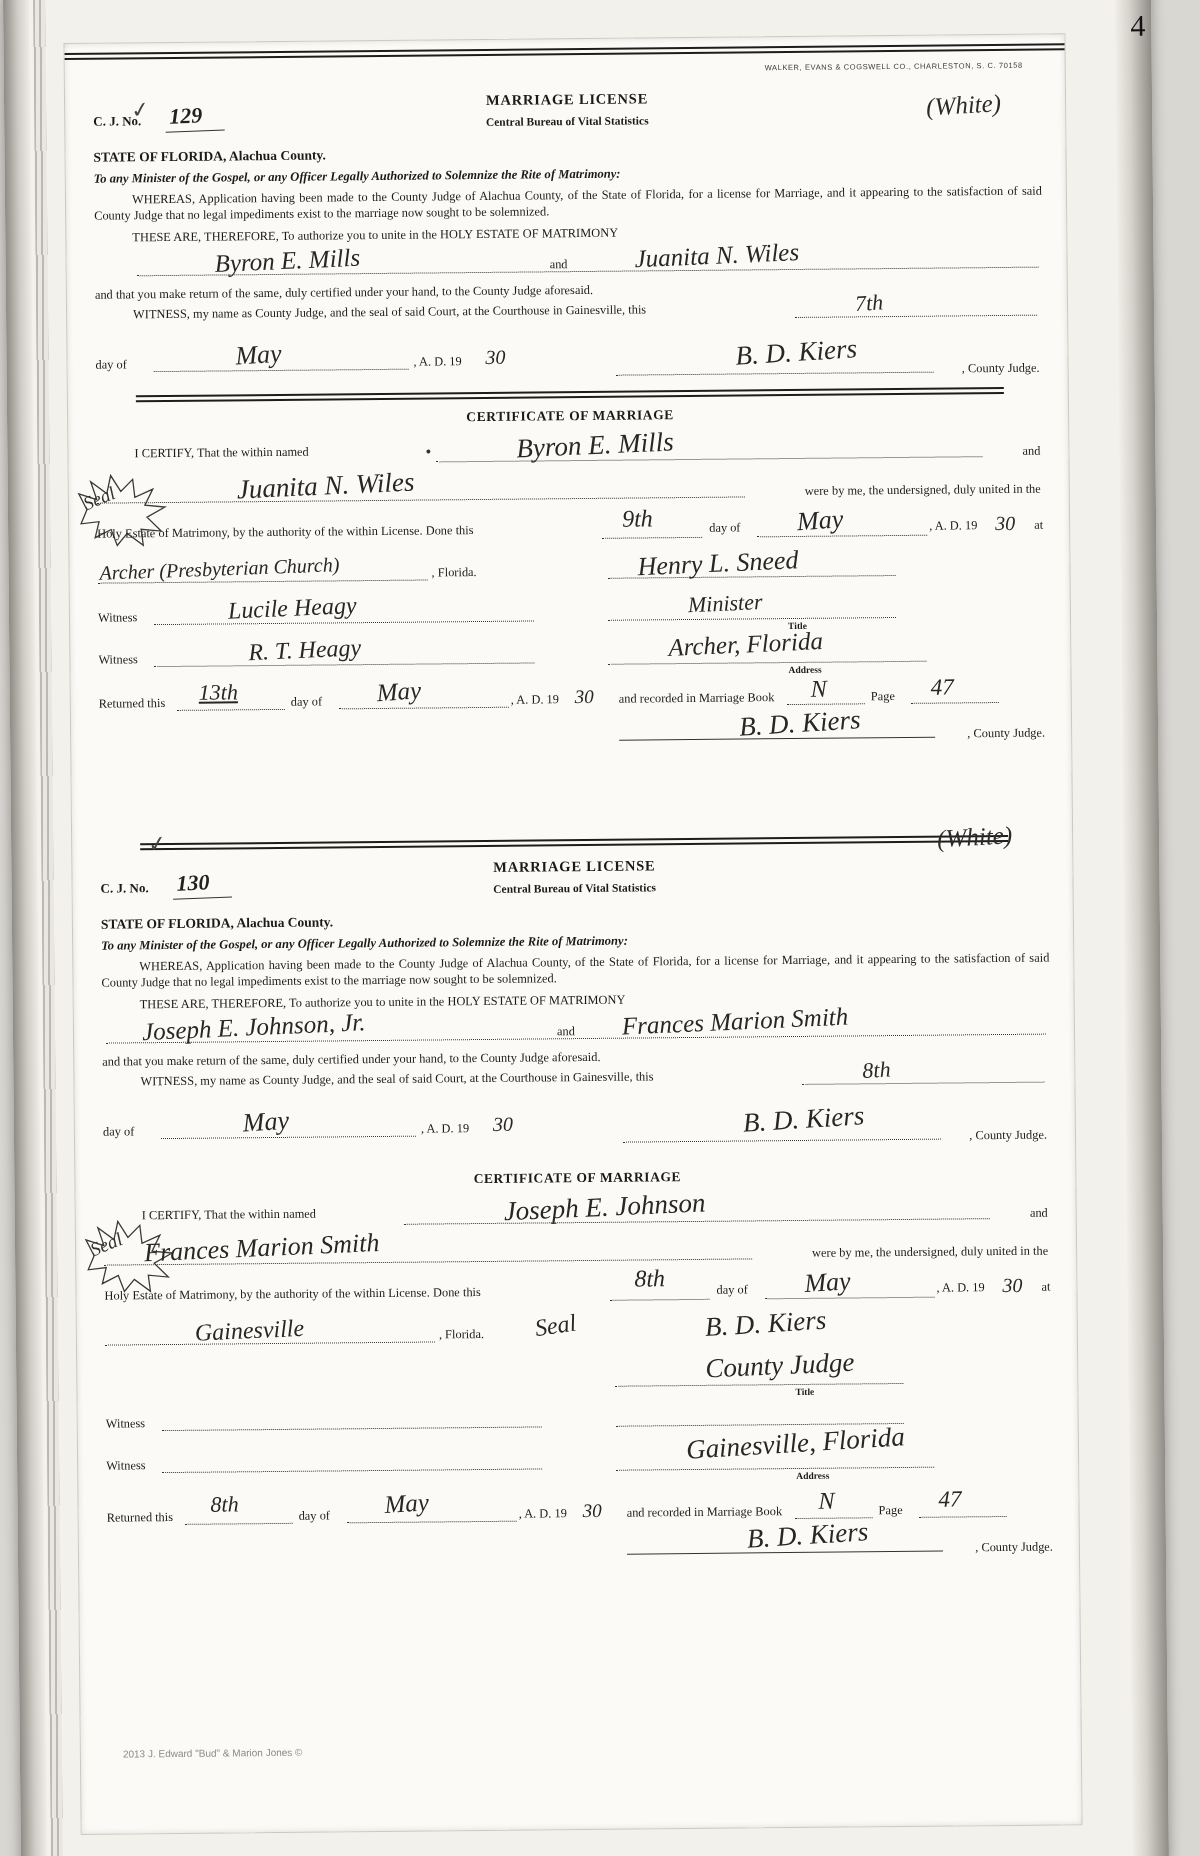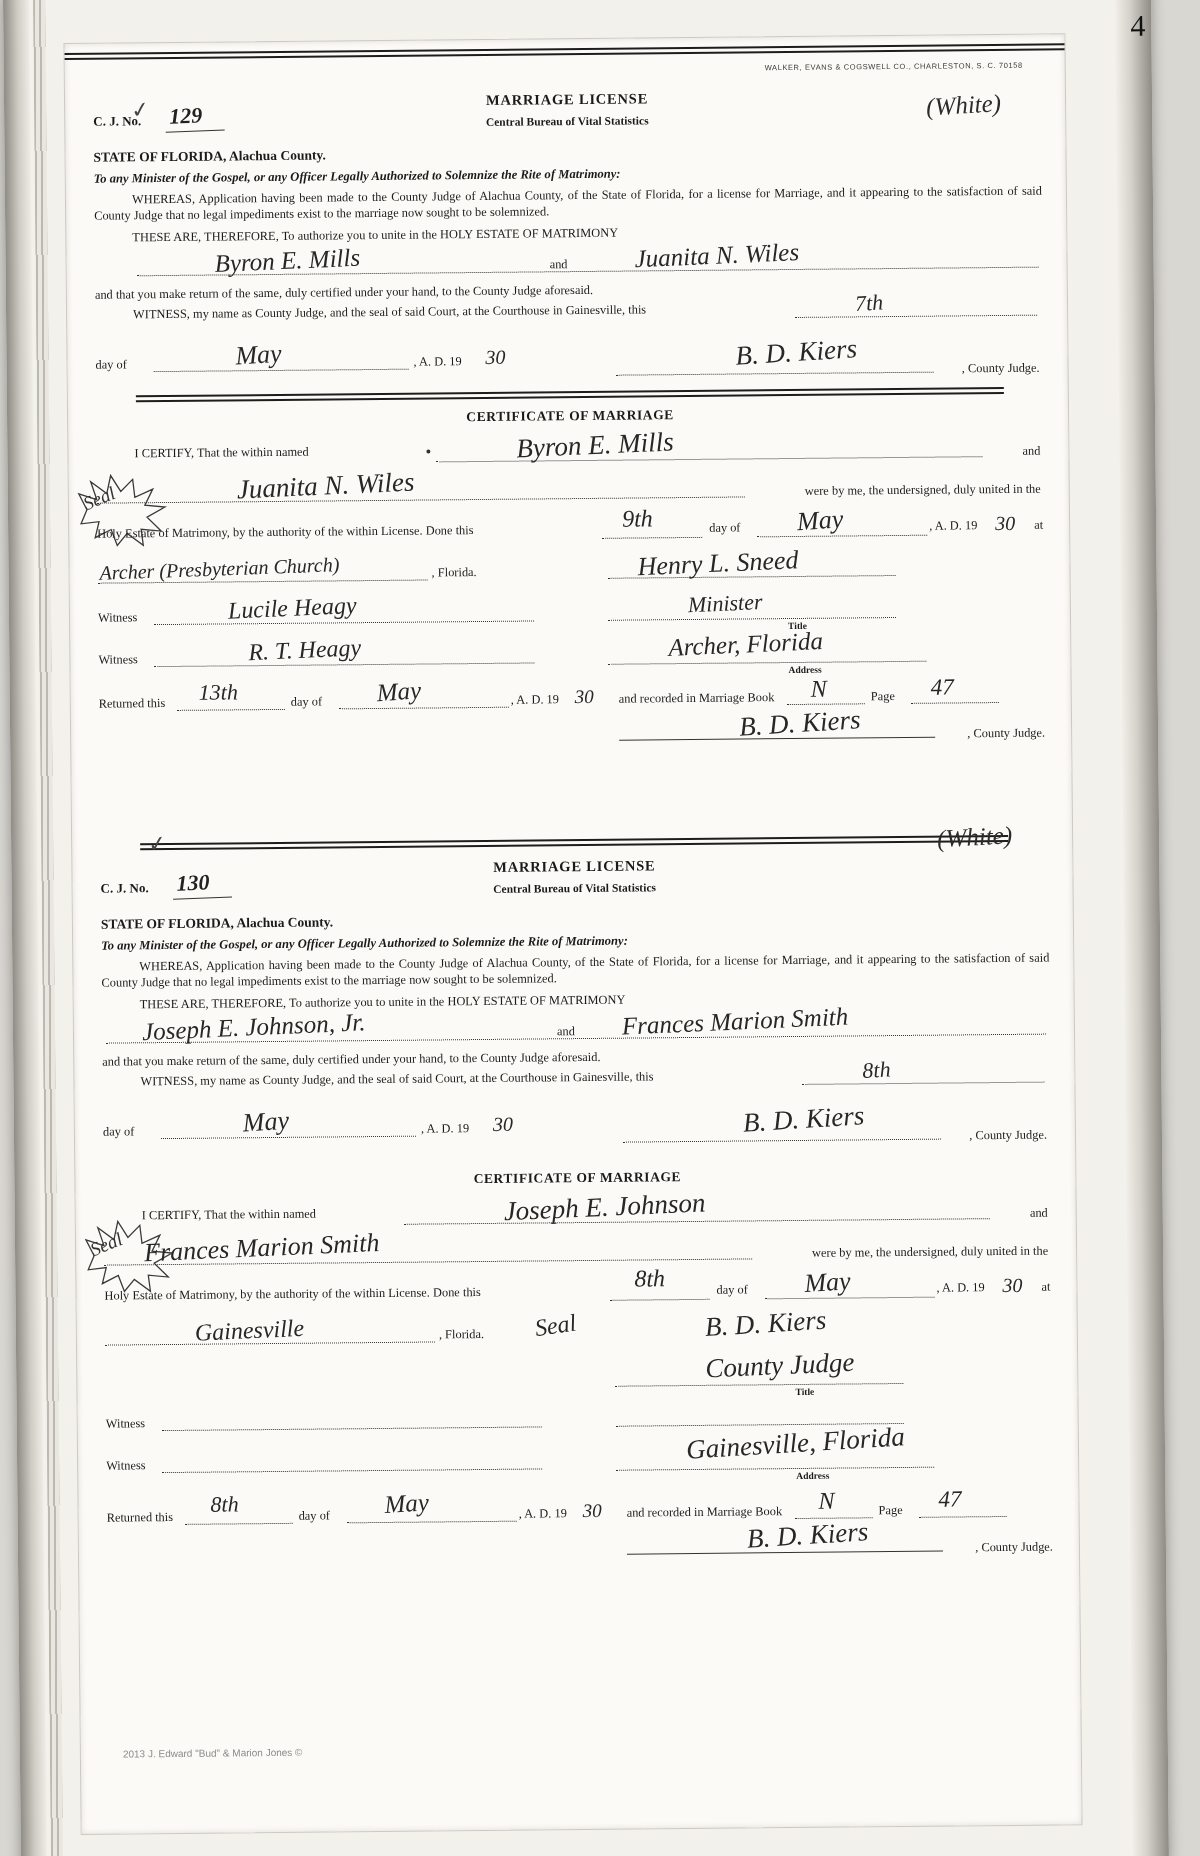--- a/index.html
+++ b/index.html
@@ -368,21 +368,21 @@
           <div class="dot-underline" style="left:56px;width:380px;top:28px;"></div>
           <div class="hw" style="left:150px;top:0px;font-size:24px;transform:rotate(-2deg);">R. T. Heagy</div>
           <div class="hw" style="left:570px;top:-2px;font-size:25px;transform:rotate(-2deg);">Archer, Florida</div>
           <div class="dot-underline" style="left:510px;right:120px;top:30px;"></div>
           <div class="smalllabel" style="left:690px;top:33px;">Address</div>
         </div>
 
         <div class="row" style="height:40px;">
           <div class="lbl" style="left:0;top:14px;">Returned this</div>
           <div class="dot-underline" style="left:78px;width:108px;top:28px;"></div>
-          <div class="hw" style="left:100px;top:-2px;font-size:22px;">13th</div>
+          <div class="hw" style="left:100px;top:-2px;font-size:22px;text-decoration:underline;">13th</div>
           <div class="lbl" style="left:192px;top:14px;">day of</div>
           <div class="dot-underline" style="left:240px;width:170px;top:28px;"></div>
           <div class="hw" style="left:278px;top:-2px;font-size:25px;transform:rotate(-3deg);">May</div>
           <div class="lbl" style="left:412px;top:14px;">, A. D. 19</div>
           <div class="hw" style="left:476px;top:8px;font-size:19px;">30</div>
           <div class="lbl" style="left:520px;top:14px;">and recorded in Marriage Book</div>
           <div class="dot-underline" style="left:688px;width:78px;top:28px;"></div>
           <div class="hw" style="left:712px;top:0px;font-size:24px;">N</div>
           <div class="lbl" style="left:772px;top:14px;">Page</div>
           <div class="dot-underline" style="left:812px;width:88px;top:28px;"></div>

